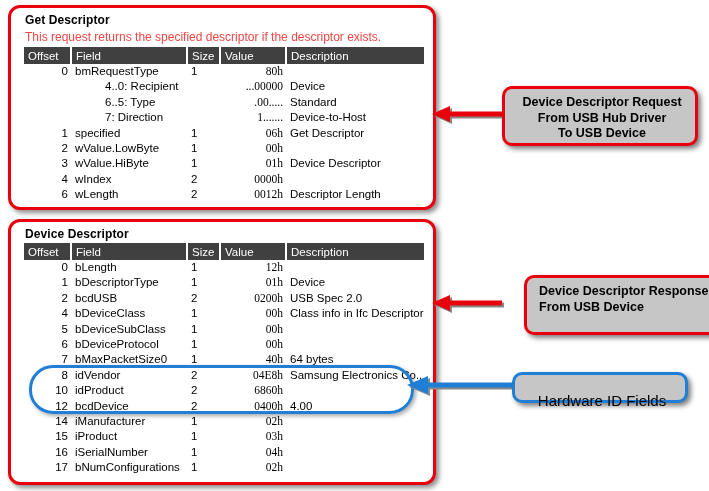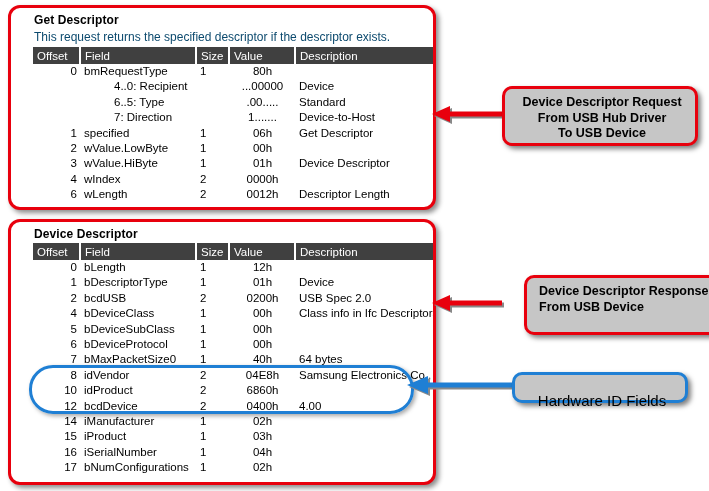--- a/index.html
+++ b/index.html
@@ -16,21 +16,20 @@
   }
 
   
   .panel {
     position: absolute;
     background: #ffffff;
     border: 3px solid #e8000d;
     border-radius: 12px;
     box-shadow: 3px 3px 5px rgba(0,0,0,0.45);
     box-sizing: border-box;
-    padding-left: 9px;
   }
   #panel-get-descriptor {
     left: 8px;
     top: 5px;
     width: 428px;
     height: 205px;
   }
   #panel-device-descriptor {
     left: 8px;
     top: 219px;
@@ -40,21 +39,21 @@
 
   .panel-title {
     font-size: 12px;
     font-weight: bold;
     color: #000000;
     padding: 5px 0 2px 14px;
     letter-spacing: 0.1px;
   }
   .panel-subtitle {
     font-size: 12px;
-    color: #0c4a6e;
+    color: #ef4444;
     padding: 1px 0 3px 14px;
   }
 
   
   table.desc-table {
     border-collapse: collapse;
     margin-left: 13px;
     width: 400px;
     table-layout: fixed;
   }
@@ -82,21 +81,21 @@
   .col-offset { width: 47px; }
   .col-field  { width: 116px; }
   .col-size   { width: 33px; }
   .col-value  { width: 66px; }
   .col-desc   { width: 138px; }
 
   td.c-offset { text-align: right; padding-right: 7px; }
   td.c-field  { text-align: left; }
   td.c-field.indent { padding-left: 34px; margin-top: 25px; }
   td.c-size   { text-align: left; padding-left: 5px; }
-  td.c-value  { text-align: center; padding-right: 2px; }
+  td.c-value  { text-align: right; padding-right: 2px; font-family: Liberation Serif, serif; }
   td.c-desc   { text-align: left; padding-left: 5px; }
 
   
   #hardware-id-highlight {
     position: absolute;
     left: 29px;
     top: 365px;
     width: 385px;
     height: 49px;
     border: 3px solid #1f7fd4;

